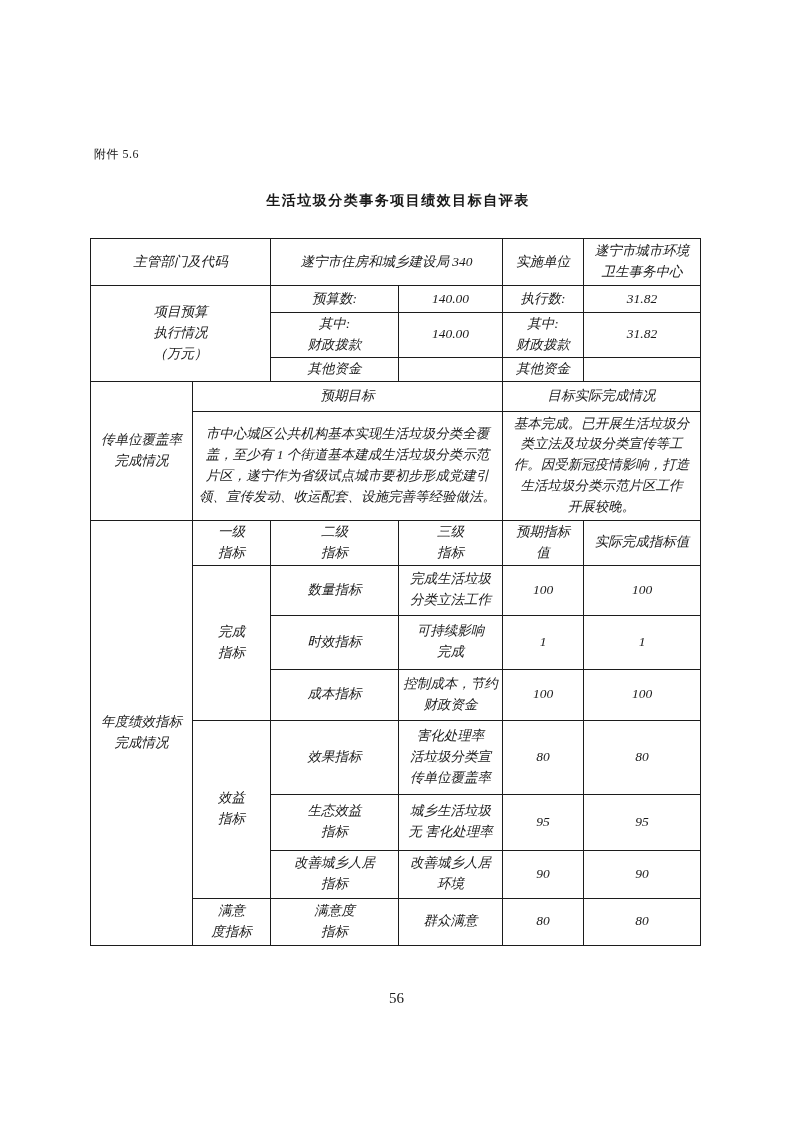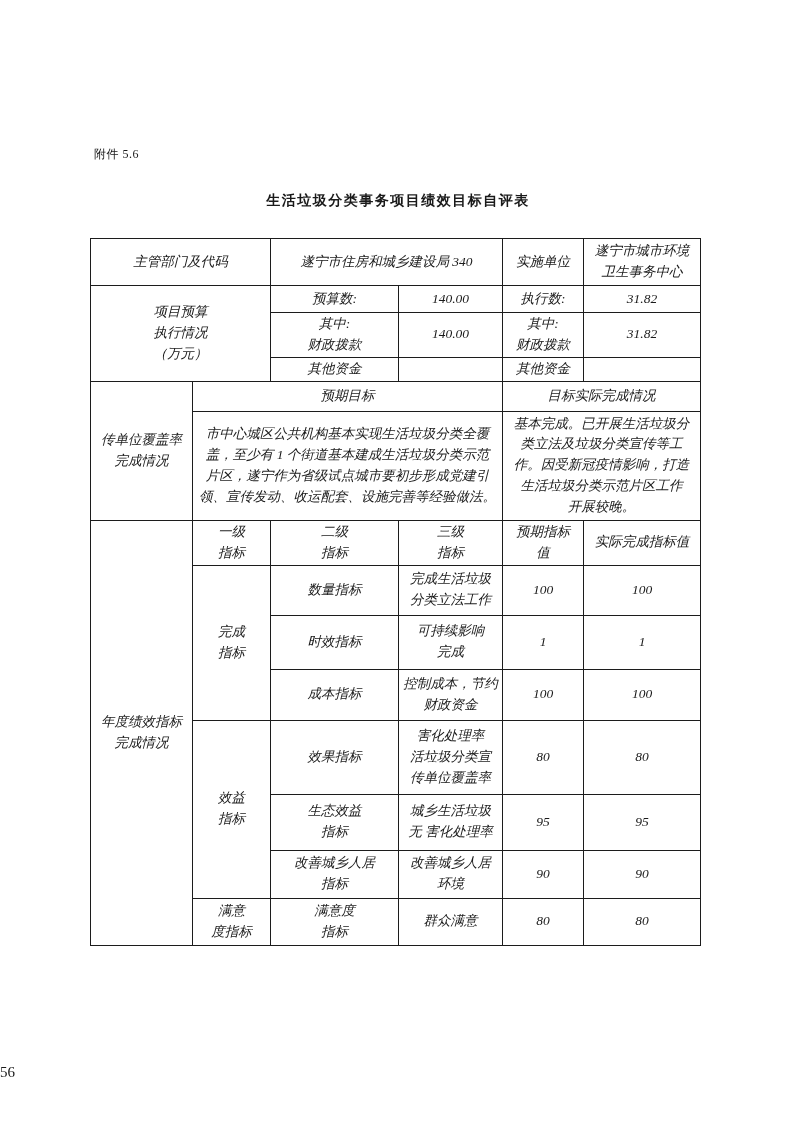--- a/index.html
+++ b/index.html
@@ -29,22 +29,22 @@
     font-size: 13.5px; line-height: 1.55;
     white-space: pre-line;
     padding: 1px 3px;
     overflow: hidden;
   }
   td.goal-expected {
     text-align: left; padding: 4px 10px; line-height: 1.6; font-size: 13.5px;
   }
   td.goal-actual { line-height: 1.6; padding: 2px 6px; }
   .page-number {
-    position: absolute; left: 0; top: 1064px; width: 100%;
-    font-size: 15px;
+    position: absolute; left: 0; top: 990px; width: 100%;
+    text-align: center; font-size: 15px;
   }
 </style>
 </head>
 <body>
 
 <div class="attachment-label">附件 5.6</div>
 
 <h1 class="doc-title">生活垃圾分类事务项目绩效目标自评表</h1>
 
 <table class="selfeval">

